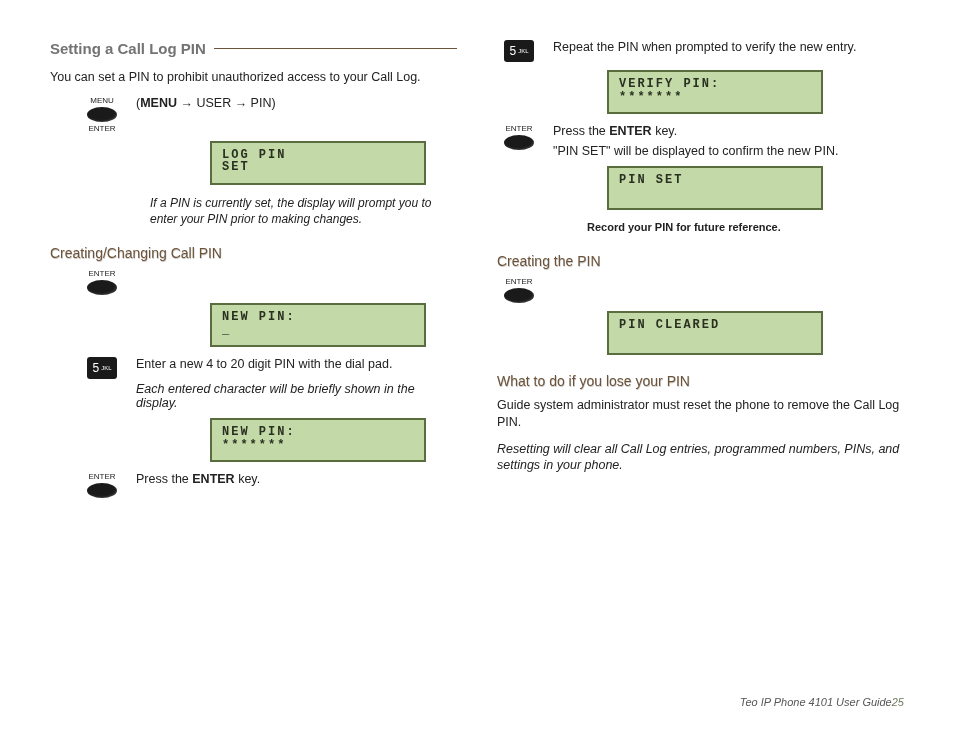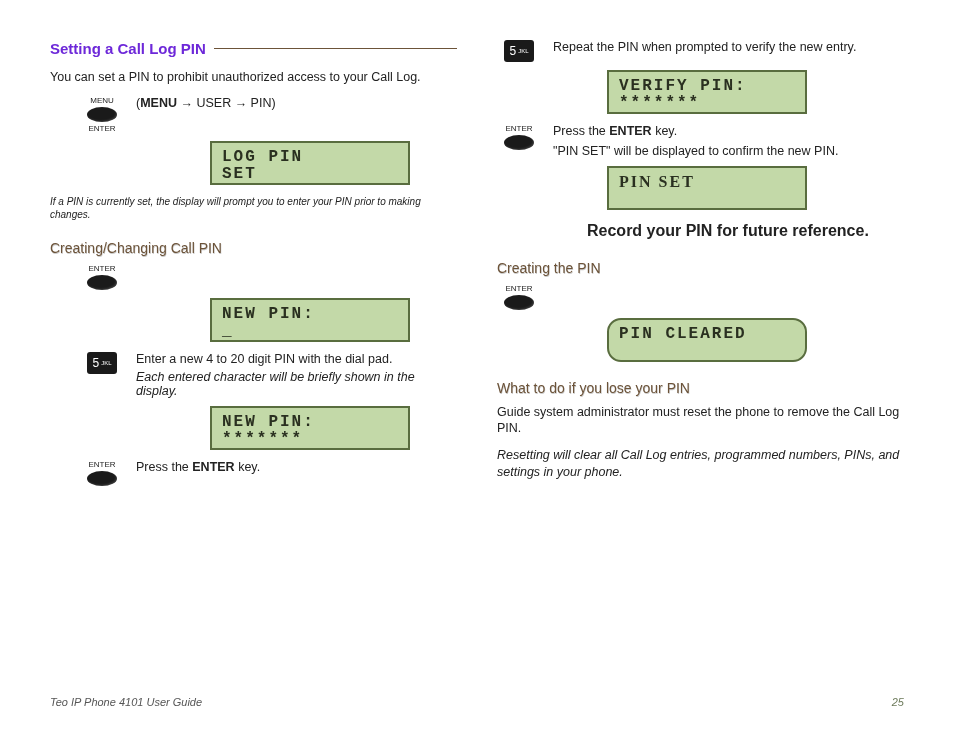--- a/index.html
+++ b/index.html
@@ -15,21 +15,21 @@
   }
   .columns {
     display: flex;
     gap: 40px;
   }
   .col {
     flex: 1;
     min-width: 0;
   }
   h2.section-title {
-    color: #6d28d9;
+    color: #737373;
     font-weight: bold;
     font-size: 15px;
     margin: 0 0 12px 0;
     display: flex;
     align-items: center;
     gap: 8px;
   }
   h2.section-title::after {
     content: "";
     flex: 1;
@@ -76,56 +76,57 @@
     background: #1a1a1a;
     color: #fff;
     border-radius: 3px;
     font-size: 12px;
     gap: 2px;
   }
   .key5 .sub { font-size: 6px; }
   .lcd {
     font-family: "Courier New", monospace;
     font-weight: bold;
-    font-size: 16px;
+    font-size: 12px;
     letter-spacing: 2px;
     background: #c3d9a8;
     border: 2px solid #596d3f;
     padding: 6px 10px;
-    width: 200px;
+    width: 216px;
     height: 44px;
     box-sizing: border-box;
     line-height: 1.05;
     color: #2a3020;
     margin: 6px 0 10px 50px;
     white-space: pre;
   }
   .note {
     font-style: italic;
-    font-size: 10px;
+    margin-left: 100px;
+    font-size: 12px;
     line-height: 1.35;
   }
   .bold { font-weight: bold; }
   .footer {
     position: absolute;
     bottom: 30px;
     left: 50px;
     right: 50px;
     display: flex;
-    justify-content: space-between;
+    justify-content: flex-end;
     font-style: italic;
     font-size: 11px;
     color: #555;
     border-top: 0;
   }
   .footer .pg { color: #6c7a5a; }
   .record-note {
     font-weight: bold;
     margin-left: 90px;
-    font-size: 16px;
+    font-size: 11px;
   }
 </style>
 </head>
 <body>
 
 <div class="columns">
 
   <div class="col">
     <h2 class="section-title">
       <span>Setting a Call Log PIN</span>
@@ -162,21 +163,21 @@
 
     <div class="step">
       <div class="icon">
         <div class="key5">
             <span>5</span>
             <span class="sub">JKL</span>
           </div>
       </div>
       <div class="body">
         <div>Enter a new 4 to 20 digit PIN with the dial pad.</div>
-        <div class="italic" style="margin-top:4px;">Each entered character will be briefly shown in the display.</div>
+        <div class="italic" style="margin-top:11px;">Each entered character will be briefly shown in the display.</div>
       </div>
     </div>
 
     <div class="lcd" style="margin-left:160px;">NEW PIN:
 *******</div>
 
     <div class="step">
       <div class="icon">
         <span>ENTER</span>
         <div class="oval"></div>
@@ -207,35 +208,35 @@
         <div class="oval"></div>
       </div>
       <div class="body">
         <div>
           <span>Press the </span><span class="bold">ENTER</span><span> key.</span>
         </div>
         <div style="margin-top:6px;">"PIN SET" will be displayed to confirm the new PIN.</div>
       </div>
     </div>
 
-    <div class="lcd" style="margin-left:110px;font-family:Liberation Serif, serif;">PIN SET
+    <div class="lcd" style="margin-left:110px;">PIN SET
  </div>
 
     <p class="record-note">Record your PIN for future reference.</p>
 
     <h3 class="sub-title">Creating the PIN</h3>
 
     <div class="step" style="margin-left:0;">
       <div class="icon">
         <span>ENTER</span>
         <div class="oval"></div>
       </div>
     </div>
 
-    <div class="lcd" style="margin-left:110px;border-radius:14px;">PIN CLEARED
+    <div class="lcd" style="margin-left:110px;">PIN CLEARED
  </div>
 
     <h3 class="sub-title">What to do if you lose your PIN</h3>
     <p>Guide system administrator must reset the phone to remove the Call Log PIN.</p>
     <p class="italic">Resetting will clear all Call Log entries, programmed numbers, PINs, and settings in your phone.</p>
   </div>
 </div>
 
 <div class="footer">
   <span>Teo IP Phone 4101 User Guide</span>

